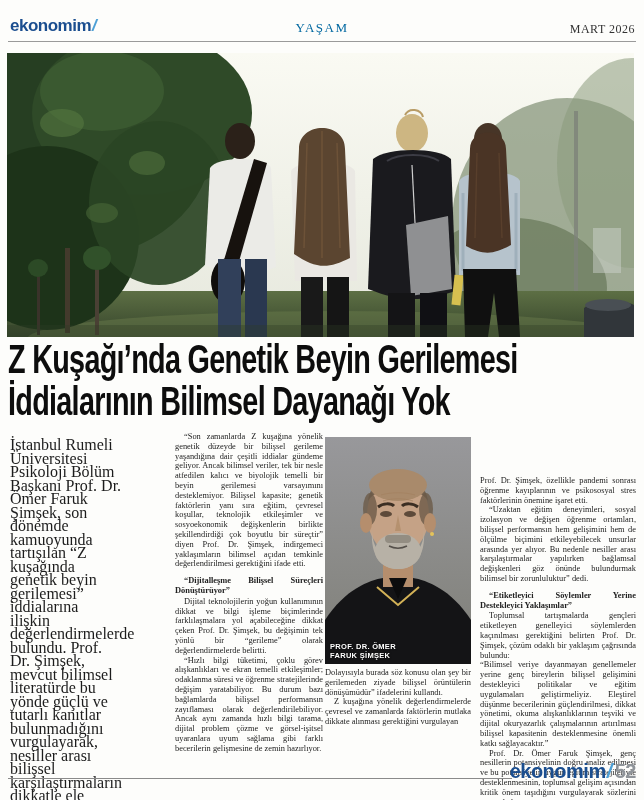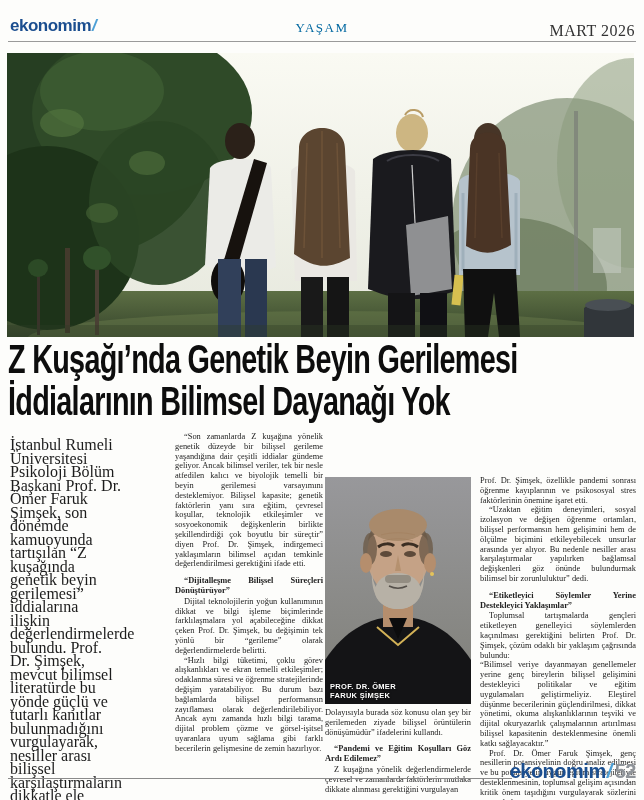--- a/index.html
+++ b/index.html
@@ -7,39 +7,39 @@
     position:relative;width:644px;height:800px;background:#fdfdfb;
     font-family:"Liberation Serif", serif;color:#1a1a1a;overflow:hidden;
   }
   
   .masthead{position:absolute;left:8px;top:14px;width:628px;height:27px;border-bottom:1px solid #9a9a9a;}
   .logo{font-family:"Liberation Sans",sans-serif;font-weight:800;letter-spacing:-0.5px;}
   .logo .word{color:#1b4e8f;font-size:17px;}
   .logo .slash{color:#4da0d6;font-size:17px;font-style:italic;padding-left:1px;}
   .masthead .logo{position:absolute;left:2px;top:2px;}
   .section-name{position:absolute;left:0;right:0;top:6px;text-align:center;font-size:13px;letter-spacing:1.5px;color:#0369a1;}
-  .issue-date{position:absolute;right:1px;top:8px;font-size:16px;letter-spacing:0.5px;color:#333;}
+  .issue-date{position:absolute;right:1px;top:8px;font-size:12px;letter-spacing:0.5px;color:#333;}
   
   .hero{position:absolute;left:7px;top:53px;width:627px;height:284px;background:#e9e9e0;}
   .hero svg{display:block;}
   
   .headline{
     position:absolute;left:8px;top:338px;width:894px;
     font-family:"Liberation Sans",sans-serif;font-weight:bold;
     font-size:40px;line-height:42px;letter-spacing:-1px;color:#0d0d0d;
     transform:scaleX(0.72);transform-origin:0 0;margin:0;
   }
   
   .col{position:absolute;text-align:justify;}
   .col p{margin:0;}
   .lede{left:10px;top:438px;width:112px;font-size:16px;line-height:13.5px;text-align:left;color:#1c1c1c;}
   .accent-bar{width:102px;height:5px;margin-top:13px;}
   .bodycol{font-size:8.4px;line-height:9.8px;color:#222;}
   .col2{left:163px;top:432px;width:148px;margin-left:12px;}
-  .col3{left:325px;top:437px;width:146px;margin-top:40px;}
+  .col3{left:325px;top:437px;width:146px;}
   .col4{left:480px;top:432px;width:156px;margin-top:44px;}
   .indent{text-indent:9px;}
   .subhead{font-weight:bold;margin:7px 0 1px 0 !important;text-indent:9px;}
   
   .portrait{position:relative;width:146px;height:227px;margin:0 0 4px 0;}
   .portrait svg{display:block;}
   .portrait-caption{
     position:absolute;left:5px;bottom:4px;color:#fff;
     font-family:"Liberation Sans",sans-serif;font-weight:bold;
     font-size:7.5px;line-height:9px;letter-spacing:0.3px;
@@ -199,21 +199,20 @@
 
         <path d="M64,141 L73,162 L82,141 Z" fill="#0c0c0d"></path>
         <polyline points="52,150 73,168 94,150" stroke="#d3b257" stroke-width="2" fill="none"></polyline>
       </svg>
       <div class="portrait-caption">
         <span>PROF. DR. ÖMER</span><br>
         <span>FARUK ŞİMŞEK</span>
       </div>
     </div>
     <p>Dolayısıyla burada söz konusu olan şey bir gerilemeden ziyade bilişsel örüntülerin dönüşümüdür” ifadelerini kullandı.</p>
-    <p class="subhead">“Pandemi ve Eğitim Koşulları Göz Ardı Edilemez”</p>
     <p class="indent">Z kuşağına yönelik değerlendirmelerde çevresel ve zamanlarda faktörlerin mutlaka dikkate alınması gerektiğini vurgulayan</p>
   </div>
 
   <div class="col bodycol col4">
     <p>Prof. Dr. Şimşek, özellikle pandemi sonrası öğrenme kayıplarının ve psikososyal stres faktörlerinin önemine işaret etti.</p>
     <p class="indent">“Uzaktan eğitim deneyimleri, sosyal izolasyon ve değişen öğrenme ortamları, bilişsel performansın hem gelişimini hem de ölçülme biçimini etkileyebilecek unsurlar arasında yer alıyor. Bu nedenle nesiller arası karşılaştırmalar yapılırken bağlamsal değişkenleri göz önünde bulundurmak bilimsel bir zorunluluktur” dedi.</p>
     <p class="subhead">“Etiketleyici Söylemler Yerine Destekleyici Yaklaşımlar”</p>
     <p class="indent">Toplumsal tartışmalarda gençleri etiketleyen genelleyici söylemlerden kaçınılması gerektiğini belirten Prof. Dr. Şimşek, çözüm odaklı bir yaklaşım çağrısında bulundu:</p>
     <p>“Bilimsel veriye dayanmayan genellemeler yerine genç bireylerin bilişsel gelişimini destekleyici politikalar ve eğitim uygulamaları geliştirmeliyiz. Eleştirel düşünme becerilerinin güçlendirilmesi, dikkat yönetimi, okuma alışkanlıklarının teşviki ve dijital okuryazarlık çalışmalarının artırılması bilişsel kapasitenin desteklenmesine önemli katkı sağlayacaktır.”</p>
     <p class="indent">Prof. Dr. Ömer Faruk Şimşek, genç nesillerin potansiyelinin doğru analiz edilmesi ve bu potansiyelin uygun eğitim stratejileriyle desteklenmesinin, toplumsal gelişim açısından kritik önem taşıdığını vurgulayarak sözlerini tamamladı.</p>

